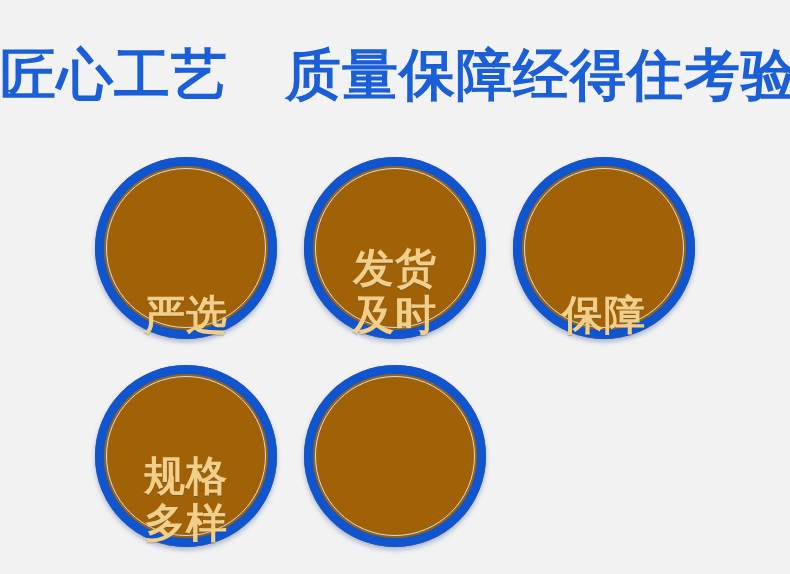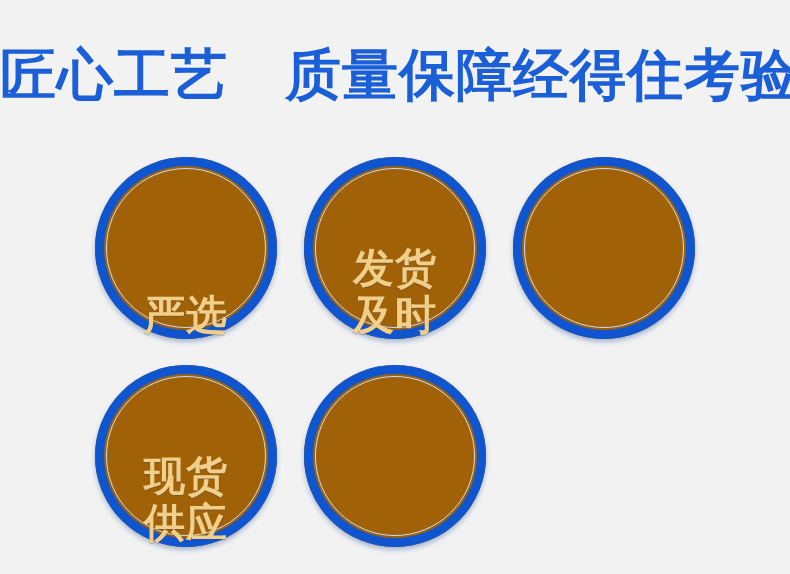--- a/index.html
+++ b/index.html
@@ -131,30 +131,31 @@
 
     <div class="badge">
       <div class="badge-label">
         <span class="line">发货</span>
         <span class="line">及时</span>
       </div>
     </div>
 
     <div class="badge">
       <div class="badge-label">
+        <span class="line">保障</span>
       </div>
     </div>
 
-
     <div class="badge">
       <div class="badge-label">
-        <span class="line">现货</span>
-        <span class="line">供应</span>
+        <span class="line">规格</span>
+        <span class="line">多样</span>
       </div>
     </div>
+
 
     <div class="badge">
       <div class="badge-label">
       </div>
     </div>
 
   </div>
 </div>
 
 </body></html>

